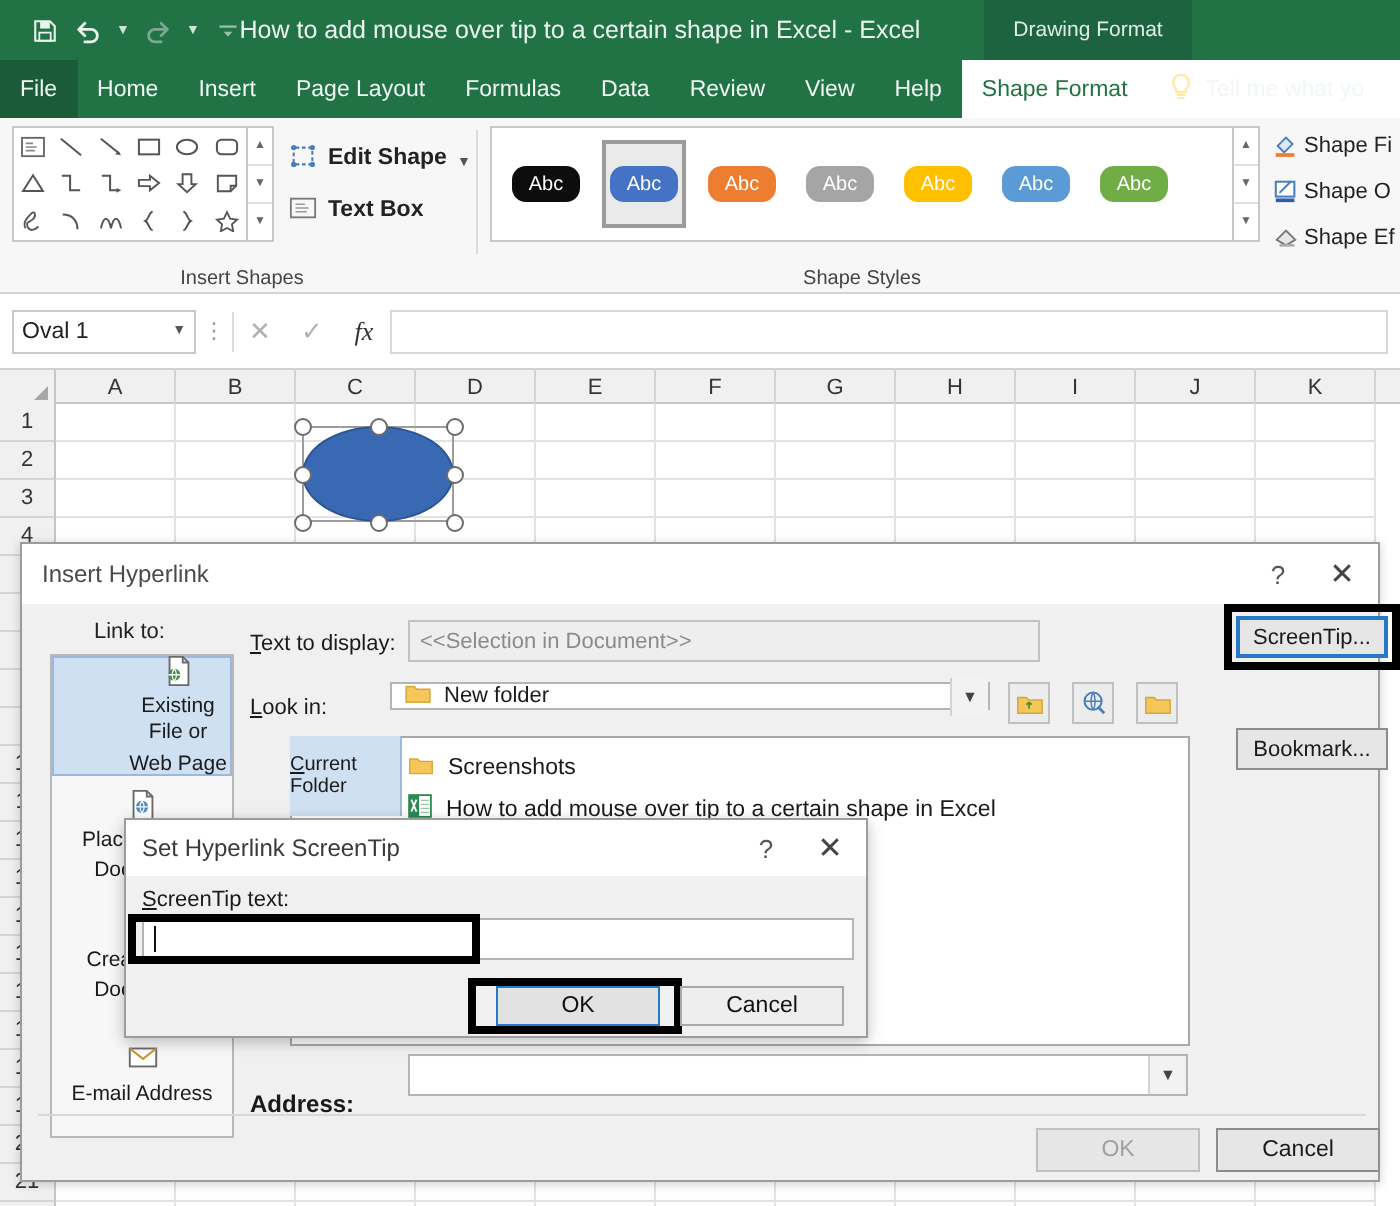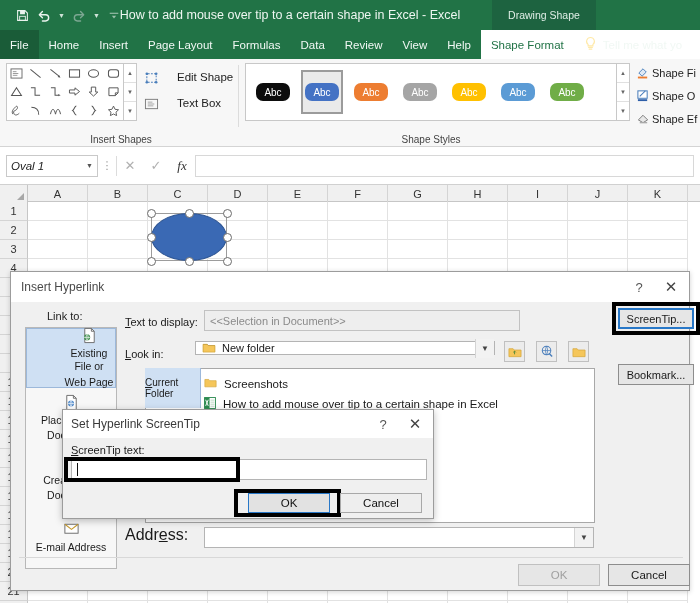--- a/index.html
+++ b/index.html
@@ -77,22 +77,22 @@
     background: #fff; border: 1px solid #c8c8c8; border-left: none;
     display: flex; flex-direction: column;
   }
   .ss-btn {
     flex: 1; display: flex; align-items: center; justify-content: center;
     font-size: 6px; color: #666; border-bottom: 1px solid #e0e0e0;
   }
   .ss-btn:last-child { border-bottom: none; }
 
   .edit-shape, .text-box-btn {
-    position: absolute; display: flex; align-items: flex-start; gap: 18px;
-    font-size: 11.5px; color: #222;
+    position: absolute; display: flex; align-items: flex-end; gap: 5px;
+    font-size: 11.5px; color: #222; font-weight: bold;
   }
   .mini-icon { width: 15px; height: 14px; flex: 0 0 auto; }
 
   
   .styles-gallery {
     position: absolute; left: 245px; top: 4px; width: 372px; height: 58px;
     background: #fff; border: 1px solid #c8c8c8;
     display: flex; align-items: center; padding: 0 6px; gap: 7px;
   }
   .style-swatch-wrap {
@@ -116,21 +116,21 @@
 
   
   .formulabar {
     position: absolute; left: 0; top: 147px; width: 700px; height: 38px;
     background: #fff; border-bottom: 1px solid #d0d0d0;
     display: flex; align-items: center;
   }
   .namebox {
     margin-left: 6px; width: 92px; height: 22px; background: #fff;
     border: 1px solid #c9c9c9; display: flex; align-items: center;
-    padding: 0 4px; font-size: 11.5px; color: #222; font-style: italic;
+    padding: 0 4px; font-size: 11.5px; color: #222;
   }
   .namebox .nb-text { flex: 1; }
   .namebox .nb-caret { font-size: 7px; color: #555; }
   .fb-dots { width: 18px; text-align: center; color: #9a9a9a; font-size: 11px; letter-spacing: 0; }
   .fb-btn { width: 26px; text-align: center; color: #b0b0b0; font-size: 13px; }
   .fb-fx { width: 26px; text-align: center; color: #333; font-size: 13px; font-style: italic;
     font-family: "Liberation Serif", serif; }
   .fb-input {
     flex: 1; height: 22px; margin-right: 6px; background: #fff;
     border: 1px solid #d8d8d8;
@@ -255,21 +255,21 @@
   .side-tabs { position: absolute; left: 134px; top: 96px; width: 56px; }
   .side-tab {
     width: 56px; height: 40px; display: flex; align-items: center; justify-content: center;
     font-size: 10px; color: #1a1a1a; background: #cfe0f3; border-right: 1px solid #9cb8da;
   }
   .file-row {
     position: absolute; left: 58px; display: flex; align-items: center; gap: 7px;
     font-size: 11.5px; color: #1a1a1a; white-space: nowrap;
   }
 
-  .addr-label { position: absolute; left: 114px; top: 254px; font-size: 16px; color: #1a1a1a; }
+  .addr-label { position: absolute; left: 114px; top: 273px; font-size: 12px; color: #1a1a1a; font-weight: bold; }
   .addr-combo {
     position: absolute; left: 193px; top: 255px; width: 390px; height: 21px;
     background: #fff; border: 1px solid #b4b4b4; display: flex; align-items: center;
   }
   .addr-combo .ac-in { flex: 1; }
   .dlg-footline { position: absolute; left: 8px; top: 285px; width: 664px; height: 1px; background: #d8d8d8; }
   .btn-ok-big {
     position: absolute; left: 507px; top: 292px; width: 82px; height: 22px;
     background: #e6e6e6; border: 1px solid #c0c0c0;
     display: flex; align-items: center; justify-content: center;
@@ -342,21 +342,21 @@
       </div>
       <span class="qat-caret">▼</span>
       <div class="qat-btn dim">
         <svg width="12" height="12" viewBox="0 0 14 14">
             <path d="M2 5h10" stroke="#9dc0ac" stroke-width="1.3"></path>
             <path d="M4.5 8l2.5 3 2.5-3z" fill="#9dc0ac"></path>
           </svg>
       </div>
     </div>
     <div class="title-text">How to add mouse over tip to a certain shape in Excel  -  Excel</div>
-    <div class="ctx-tab-label">Drawing Shape</div>
+    <div class="ctx-tab-label">Drawing Format</div>
   </div>
 
   <div class="tabbar">
     <div class="tab file">File</div>
     <div class="tab">Home</div>
     <div class="tab">Insert</div>
     <div class="tab">Page Layout</div>
     <div class="tab">Formulas</div>
     <div class="tab">Data</div>
     <div class="tab">Review</div>

